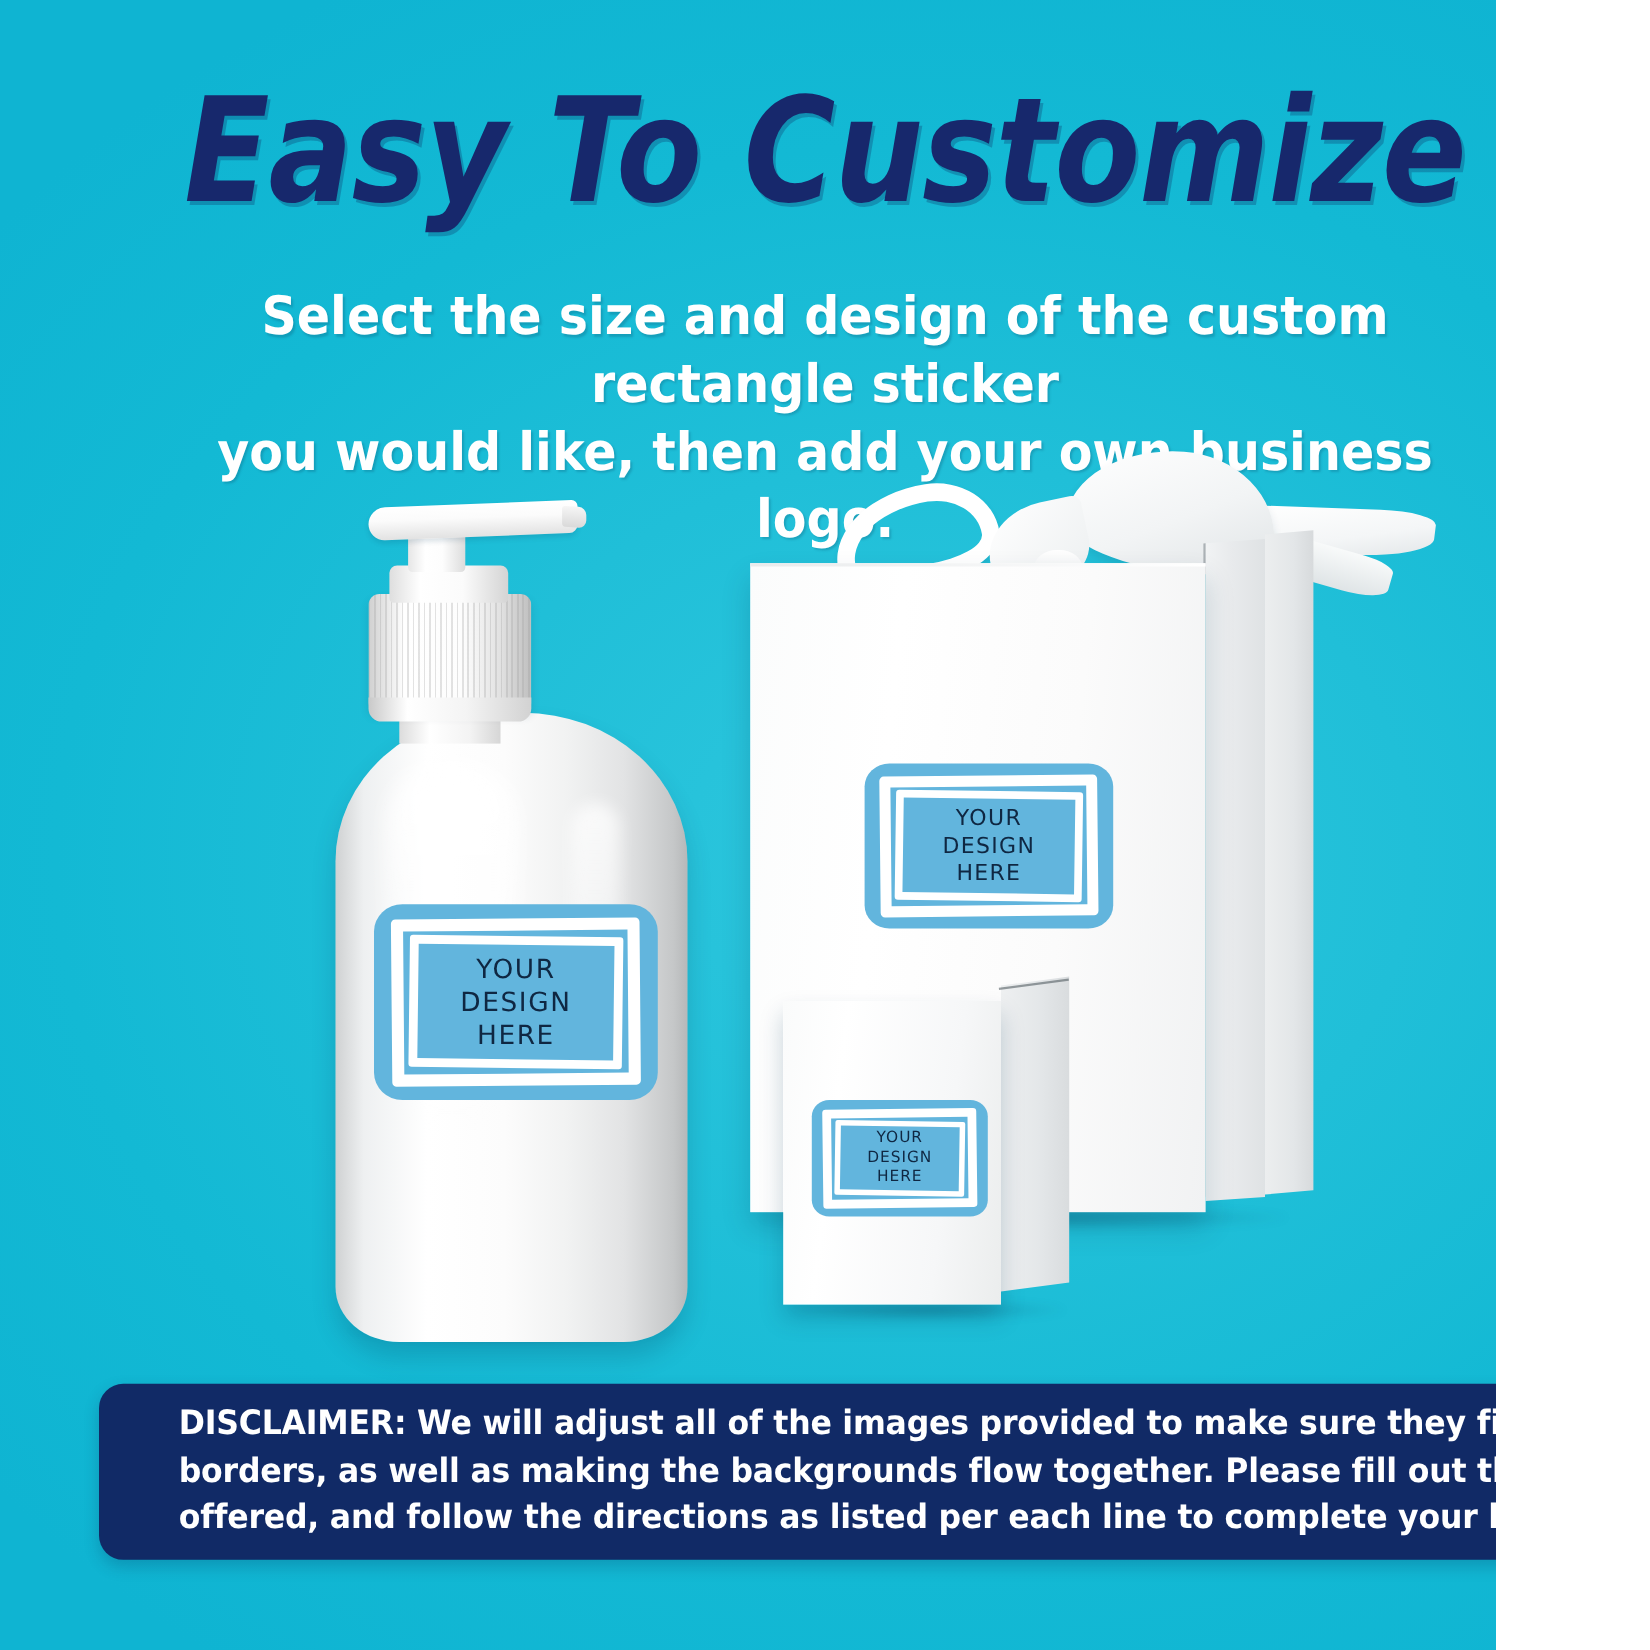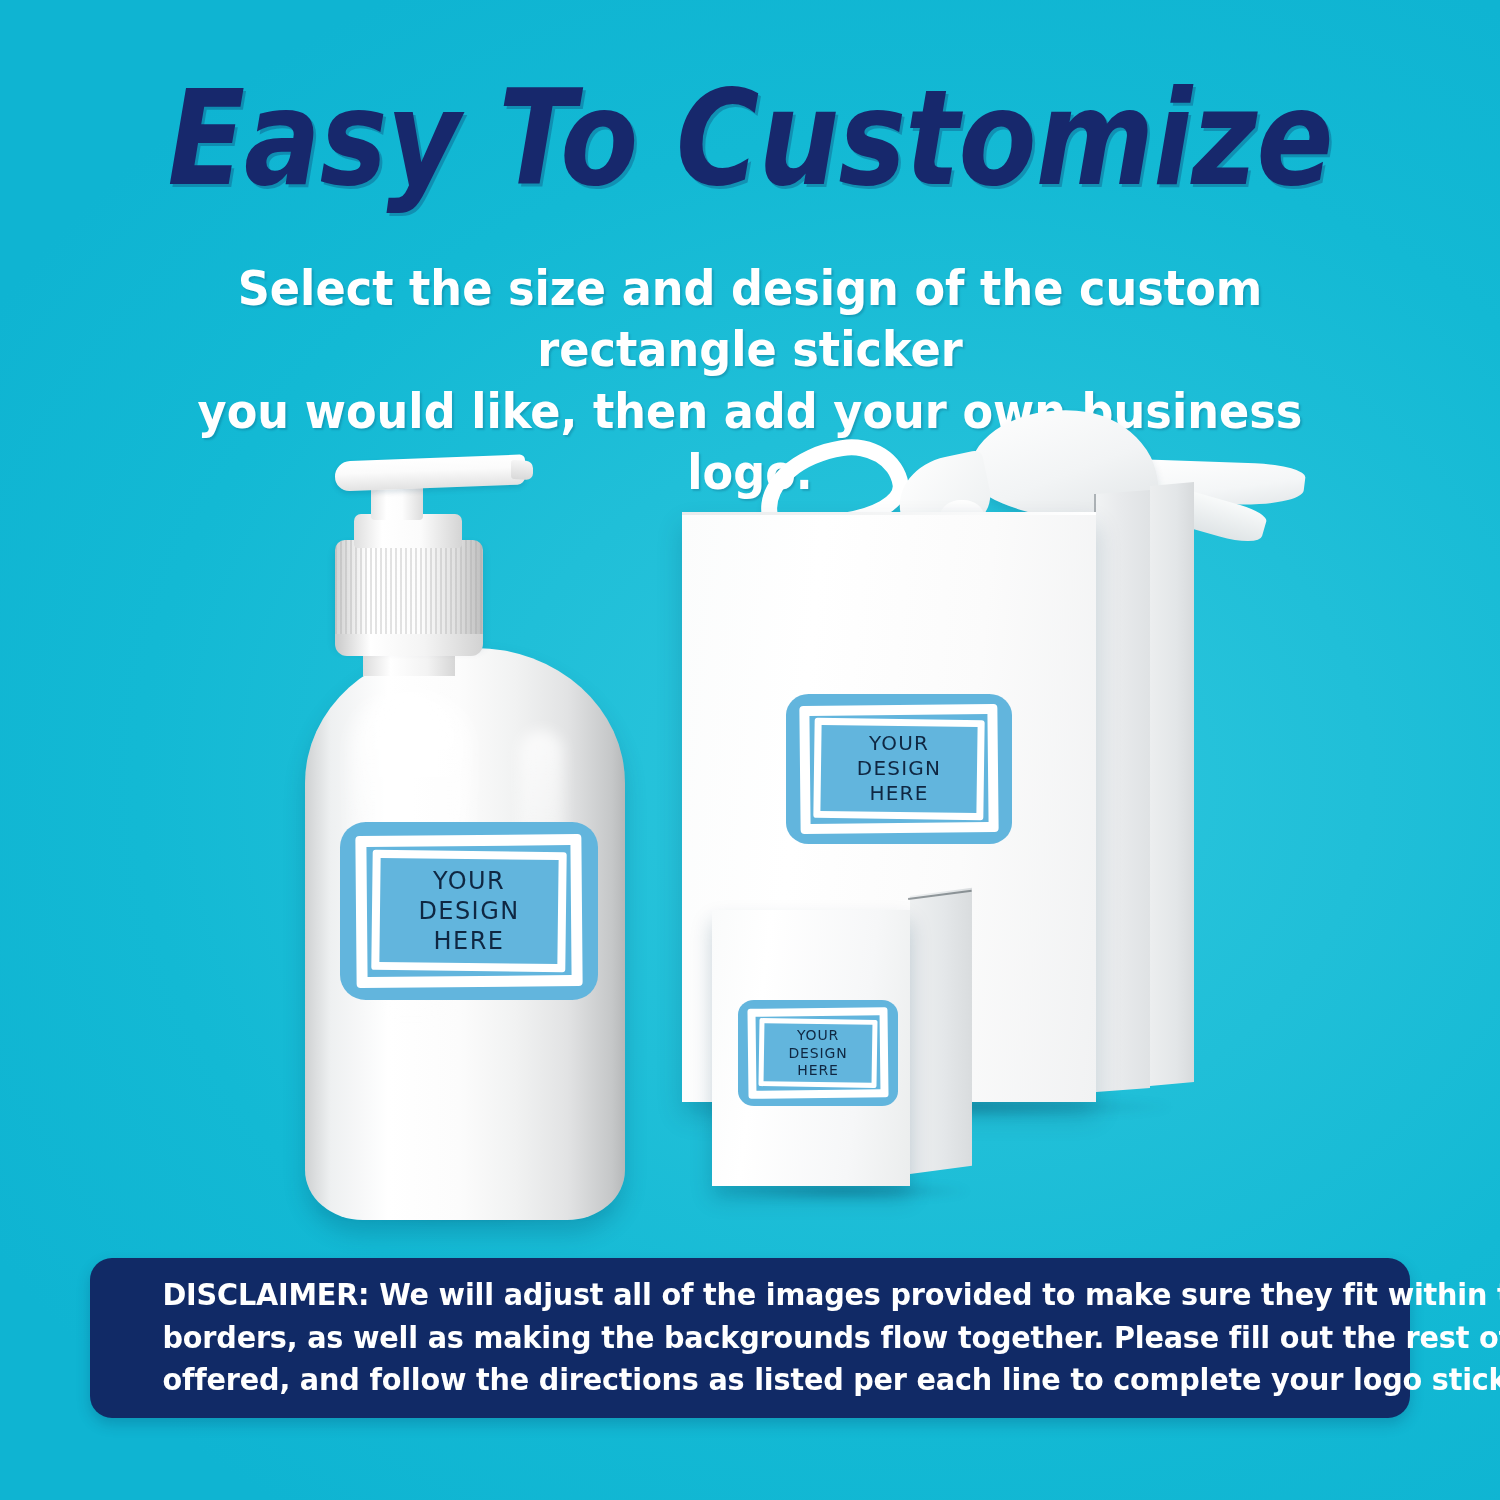--- a/index.html
+++ b/index.html
@@ -5,21 +5,21 @@
   * { margin:0; padding:0; box-sizing:border-box; }
 
   html,body{
     width:1500px; height:1500px;
     overflow:hidden;
     font-family:"Liberation Sans", sans-serif;
   }
 
   #stage{
     position:relative;
-    width:1500px; height:1500px;
+    width:1360px; height:1500px;
     background:
       radial-gradient(ellipse 1100px 900px at 62% 52%, #2ec7de 0%, #20bfd8 40%, #13b9d4 72%, #0fb4d2 100%);
     overflow:hidden;
   }
 
   
   #headline{
     position:absolute; left:0; top:72px; width:1500px;
     text-align:center;
     font-family:"DejaVu Sans", sans-serif;

